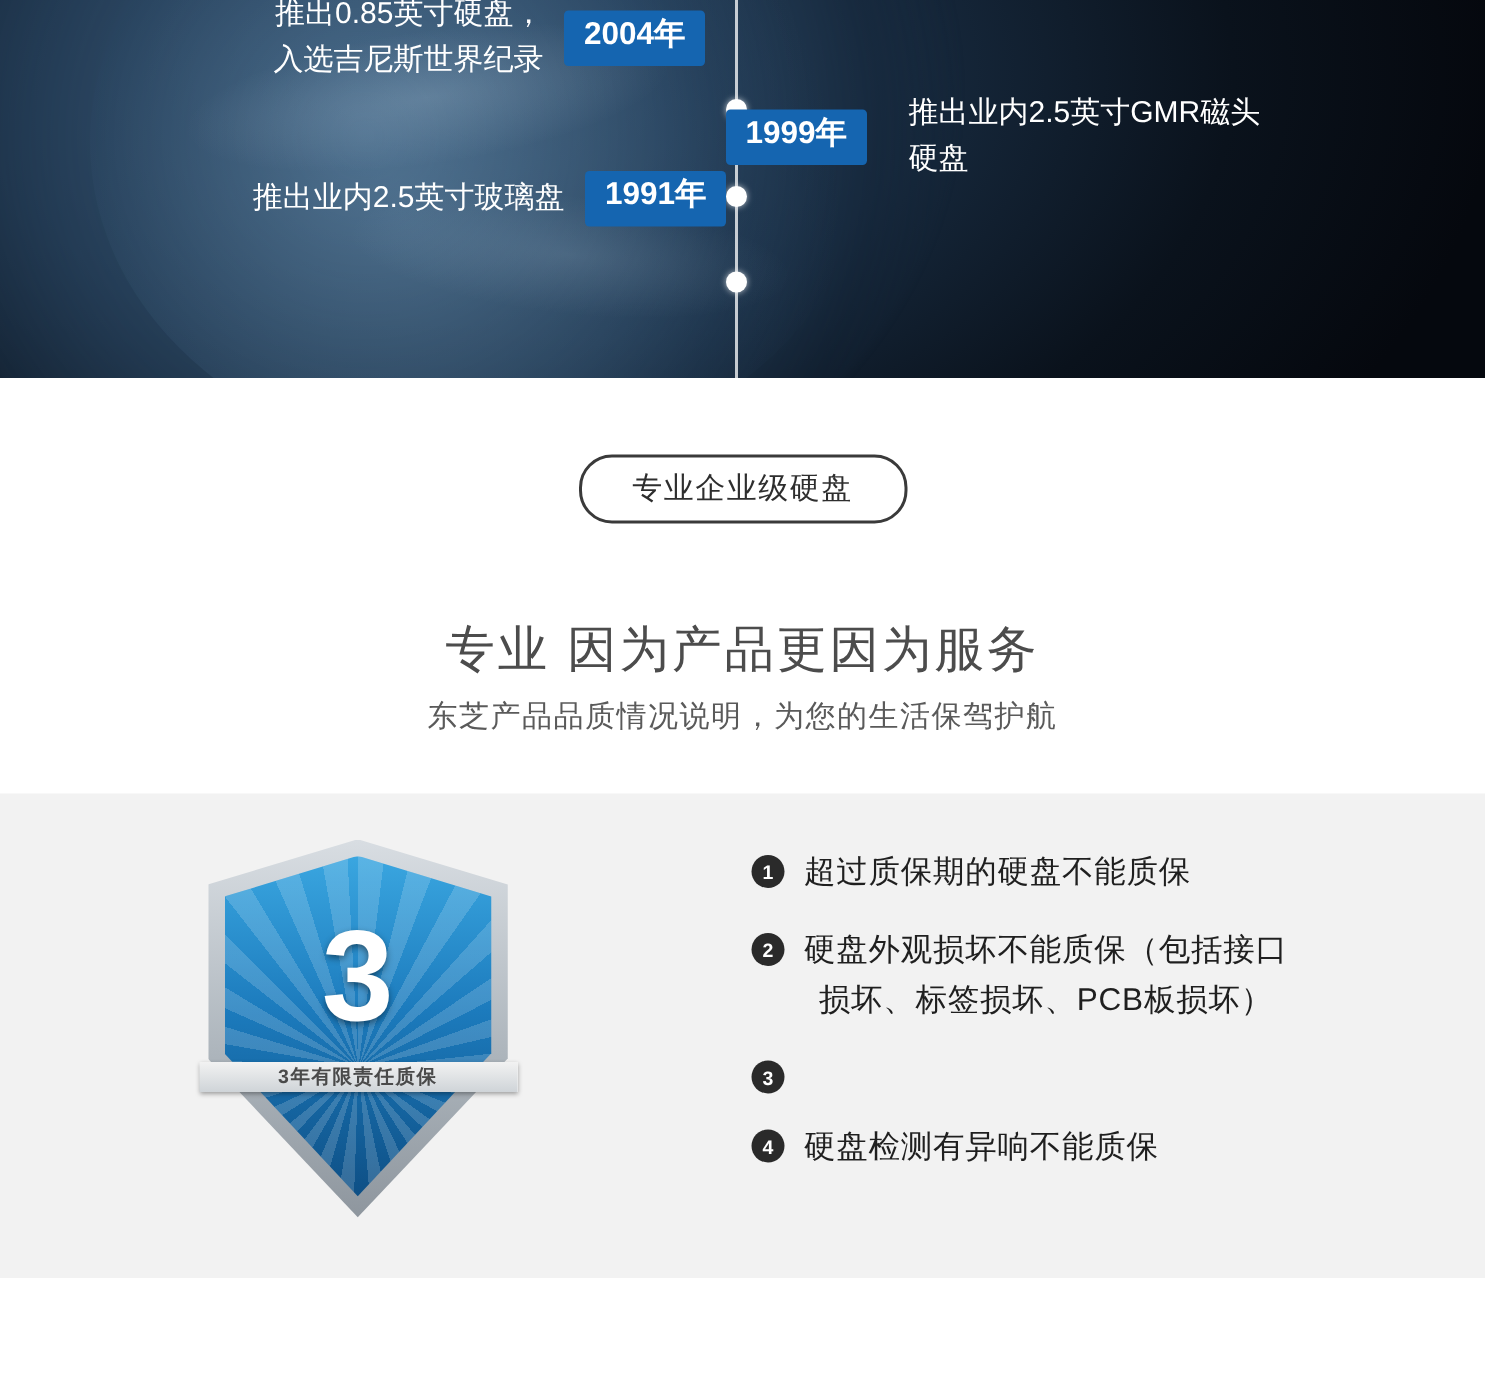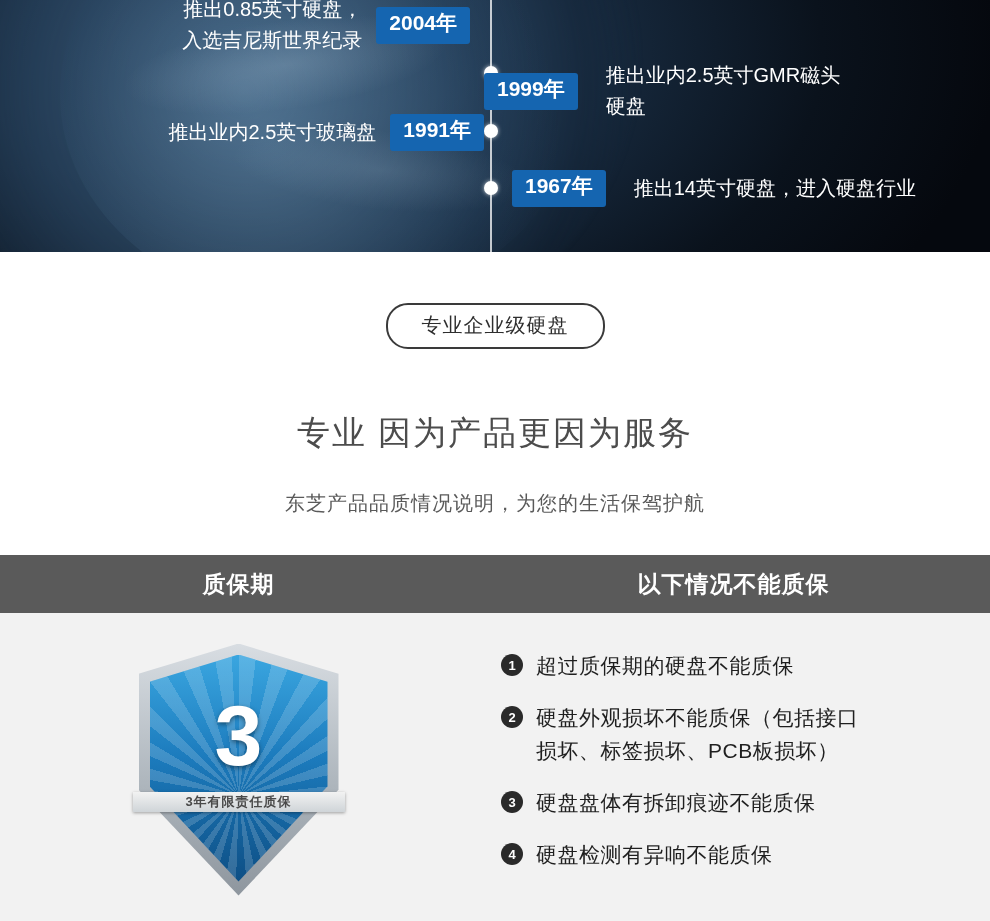--- a/index.html
+++ b/index.html
@@ -118,21 +118,21 @@
     color: #2e2e2e;
     letter-spacing: 1px;
   }
   .as-sub {
     margin-top: 62px;
     font-size: 33px;
     color: #4c4c4c;
     letter-spacing: 2px;
   }
   .as-sub2 {
-    margin-top: 34px;
+    margin-top: 8px;
     font-size: 20px;
     color: #5a5a5a;
     letter-spacing: 1px;
   }
 
   
   .warranty { width: 990px; }
   .w-head {
     display: flex;
     height: 58px;
@@ -220,20 +220,21 @@
     display: flex; align-items: center; justify-content: center;
     margin-top: 5px;
     margin-right: 13px;
   }
   .ex-text {
     font-size: 21px;
     line-height: 33px;
     color: #1f1f1f;
     letter-spacing: 0.5px;
     white-space: pre-line;
+    text-align: center;
   }
 </style>
 </head>
 <body>
 
 <div class="page">
 
   <section class="timeline">
     <div class="earth-haze"></div>
     <div class="earth-edge"></div>
@@ -259,37 +260,29 @@
 硬盘</span>
     </div>
 
     <div class="tl-dot dot-1991"></div>
     <div class="tl-row tl-left row-1991">
       <span class="tl-text">推出业内2.5英寸玻璃盘</span>
       <span class="tl-year">1991年</span>
     </div>
 
     <div class="tl-dot dot-1967"></div>
-    <div class="tl-row tl-right row-1967">
-      <span class="tl-year">1967年</span>
-      <span class="tl-text">推出14英寸硬盘，进入硬盘行业</span>
-    </div>
   </section>
 
   <section class="aftersales">
     <div class="as-pill">专业企业级硬盘</div>
     <div class="as-sub">专业  因为产品更因为服务</div>
     <div class="as-sub2">东芝产品品质情况说明，为您的生活保驾护航</div>
   </section>
 
   <section class="warranty">
-    <div class="w-head">
-      <div class="cell c1">质保期</div>
-      <div class="cell c2">以下情况不能质保</div>
-    </div>
 
     <div class="w-body">
       <div class="c1">
         <div class="shield-wrap">
           <div class="shield"></div>
           <div class="shield-inner"></div>
           <div class="shield-num">3</div>
           <div class="shield-ribbon">
             <span>3年有限责任质保</span>
           </div>
@@ -301,21 +294,20 @@
           <div class="ex-num">1</div>
           <div class="ex-text">超过质保期的硬盘不能质保</div>
         </div>
         <div class="ex-item">
           <div class="ex-num">2</div>
           <div class="ex-text">硬盘外观损坏不能质保（包括接口
 损坏、标签损坏、PCB板损坏）</div>
         </div>
         <div class="ex-item">
           <div class="ex-num">3</div>
-          <div class="ex-text">硬盘盘体有拆卸痕迹不能质保</div>
         </div>
         <div class="ex-item">
           <div class="ex-num">4</div>
           <div class="ex-text">硬盘检测有异响不能质保</div>
         </div>
       </div>
     </div>
   </section>
 
 </div>

